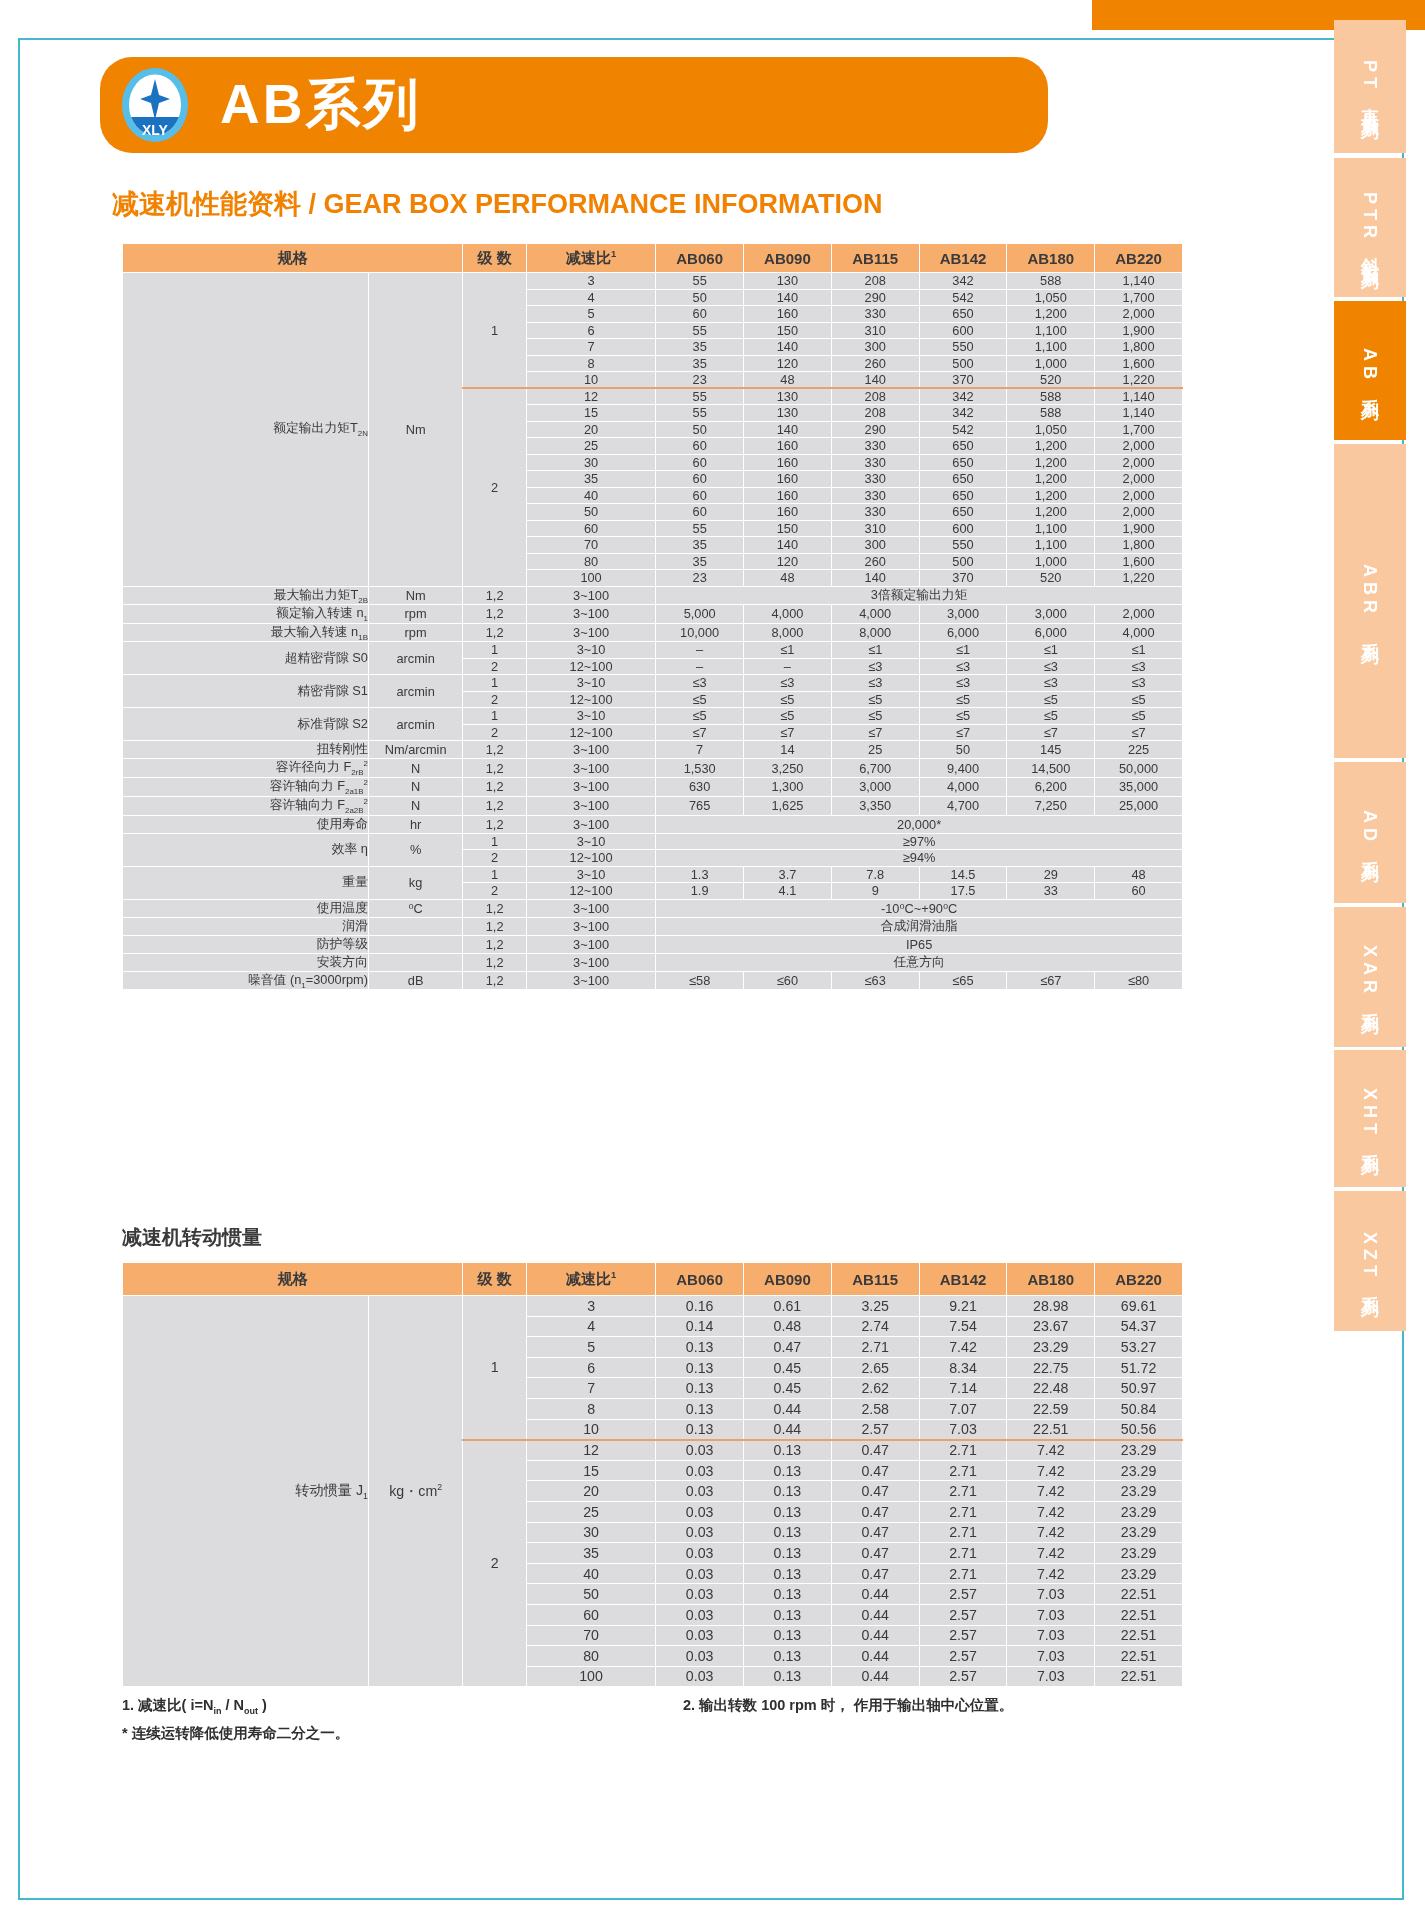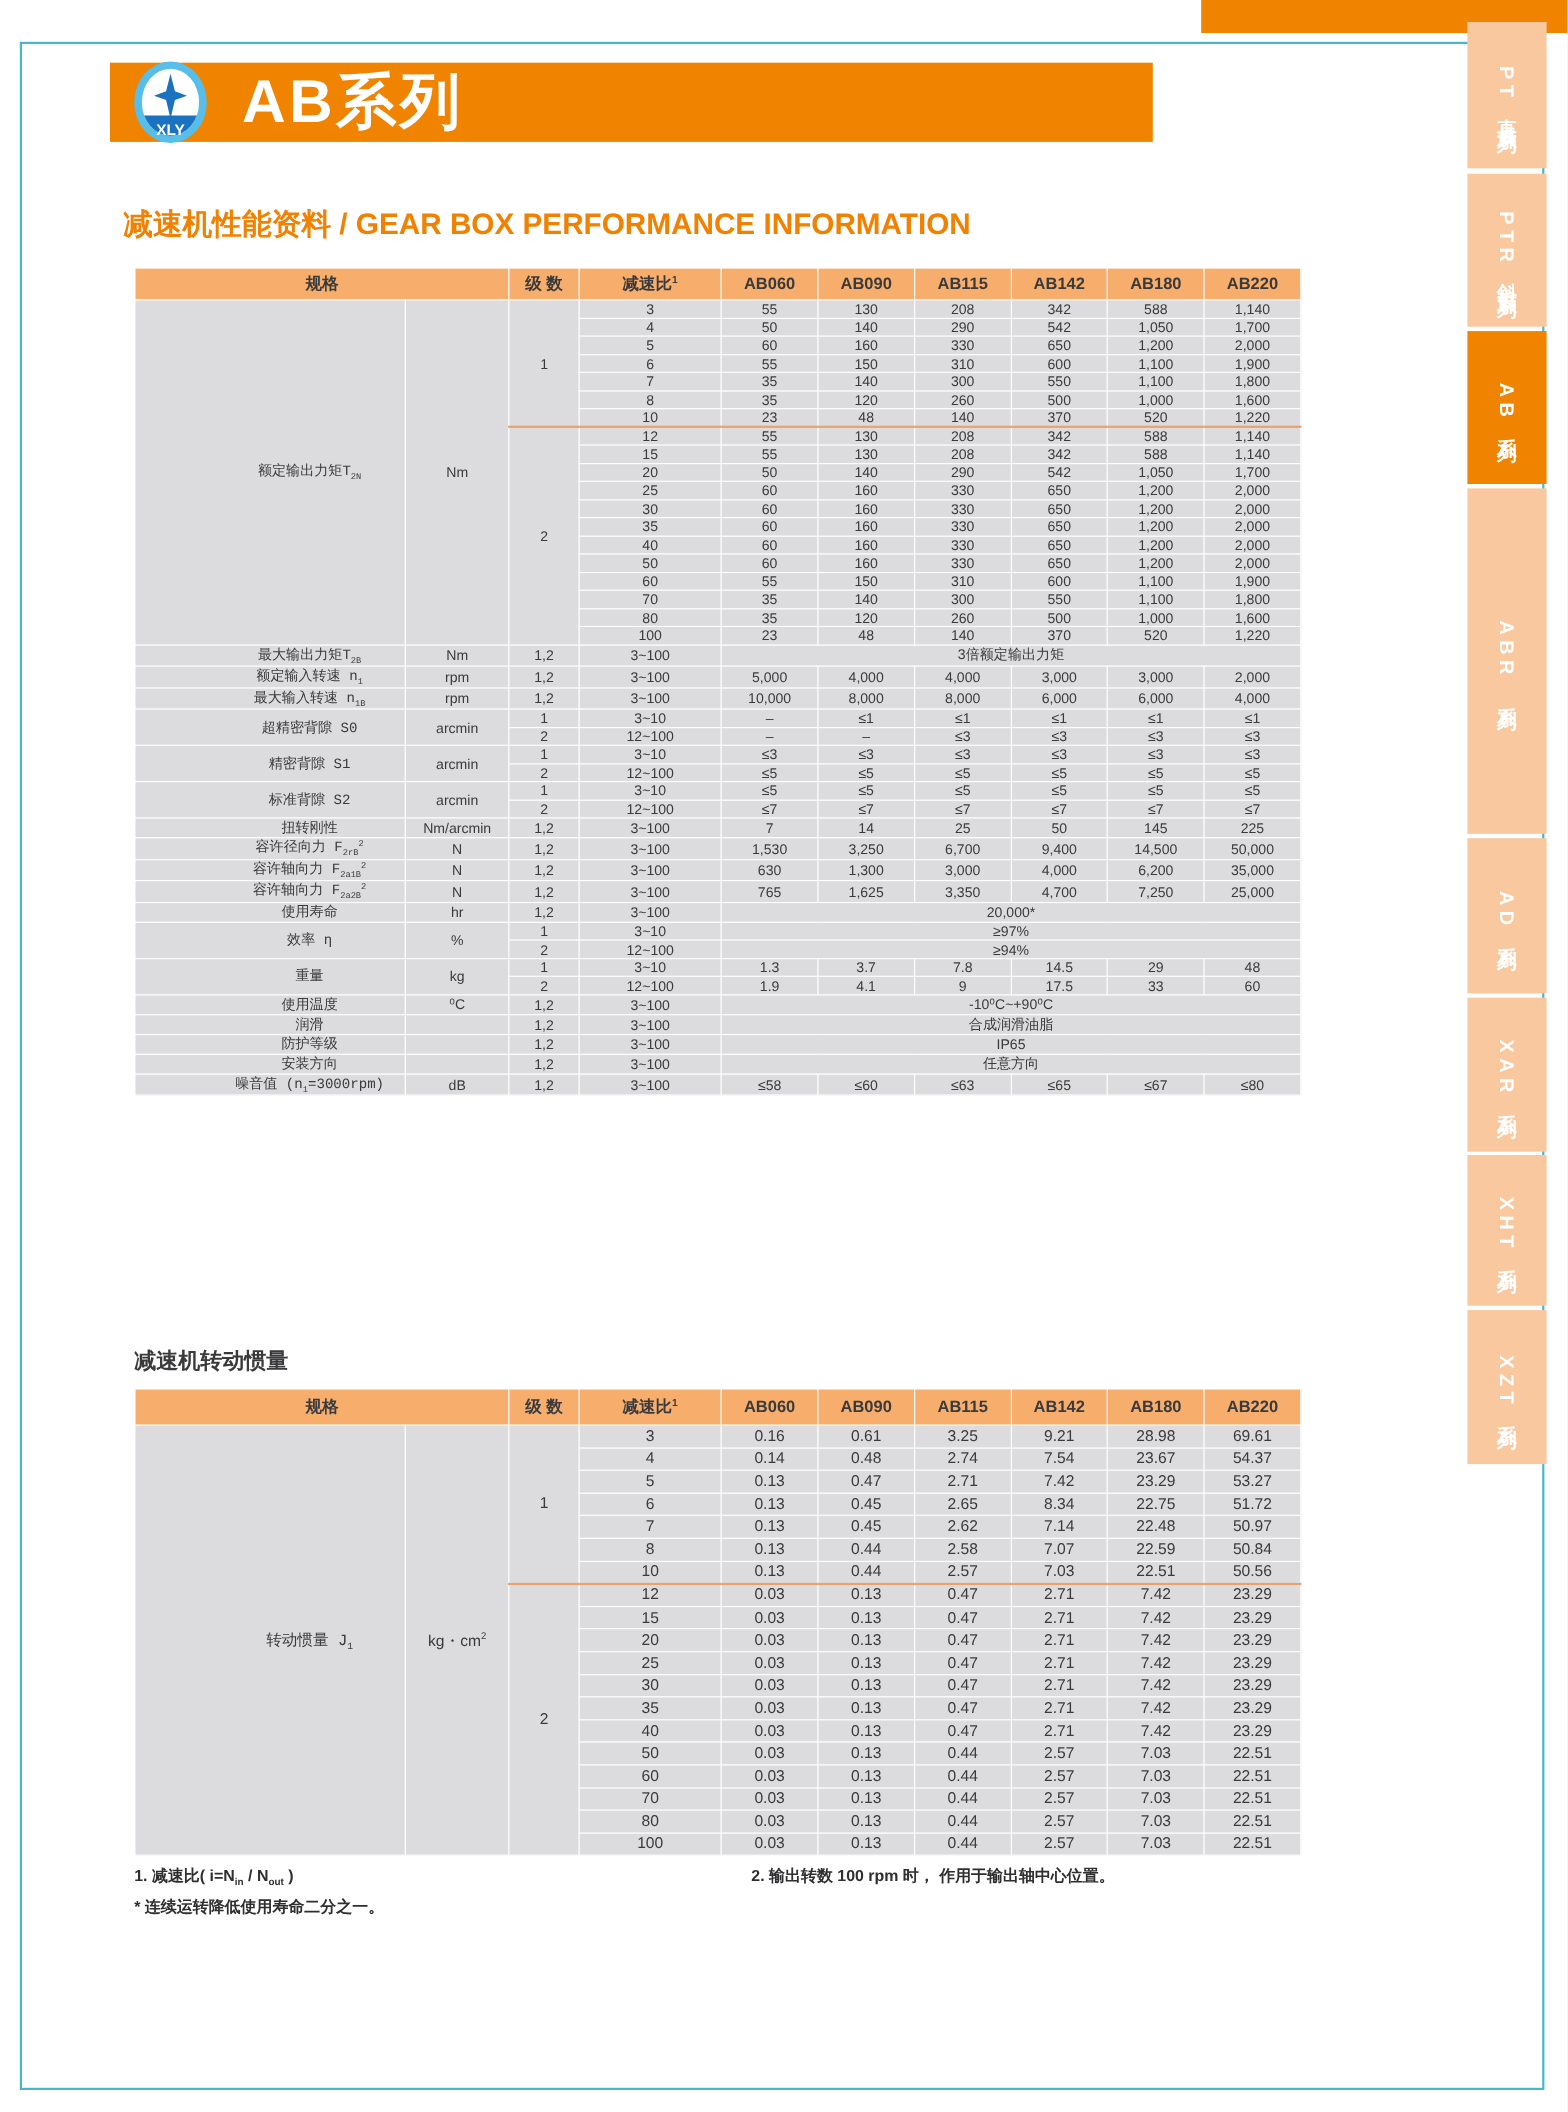--- a/index.html
+++ b/index.html
@@ -3,22 +3,22 @@
 <meta charset="utf-8">
 <style>
   html,body{margin:0;padding:0;background:#eee;}
   .page{position:relative;width:1425px;height:1920px;background:#ffffff;overflow:hidden;
         font-family:"Liberation Sans","DejaVu Sans",sans-serif;color:#3a3a3c;}
   .frame{position:absolute;left:18px;top:38px;width:1386px;height:1862px;
          border:2px solid #45b8ca;box-sizing:border-box;}
   .corner-strip{position:absolute;left:1092px;top:0;width:333px;height:30px;background:#f08300;}
 
   
-  .header-bar{position:absolute;left:100px;top:57px;width:948px;height:72px;background:#f08300;
-              display:flex;align-items:center;}
+  .header-bar{position:absolute;left:100px;top:57px;width:948px;height:96px;background:#f08300;
+              display:flex;align-items:center;border-radius:32px;}
   .logo{margin-left:20px;width:70px;height:78px;flex:0 0 auto;}
   .header-title{margin-left:30px;color:#ffffff;font-size:55px;font-weight:bold;letter-spacing:3px;}
 
   
   .sidebar{position:absolute;left:1334px;top:0;width:72px;height:1400px;}
   .series-tab{position:absolute;left:0;width:72px;background:#f9c89e;display:flex;
               align-items:center;justify-content:center;cursor:pointer;}
   .series-tab.active{background:#f08300;}
   .series-tab span{writing-mode:vertical-rl;text-orientation:mixed;color:#ffffff;
                    font-size:18px;font-weight:bold;letter-spacing:5px;}
@@ -36,21 +36,21 @@
   .t1{left:122px;top:243px;width:1061px;font-size:12.8px;}
   .t1 thead tr{height:29px;}
   .t1 th{font-size:15px;}
   .t1 tbody tr{height:16.5px;}
 
   .t2{left:122px;top:1262px;width:1061px;font-size:14.2px;}
   .t2 thead tr{height:33px;}
   .t2 th{font-size:15px;}
   .t2 tbody tr{height:20.6px;}
 
-  td.spec{text-align:center;padding-left:72px;font-family:Liberation Mono, monospace;}
+  td.spec{text-align:right;padding-left:72px;}
   td.odiv{border-bottom:2px solid #e9a26b;}
 
   .inertia-title{position:absolute;left:122px;top:1224px;font-size:20px;font-weight:600;color:#3a3a3c;}
 
   .fn{position:absolute;font-size:14.5px;font-weight:600;color:#2f2f31;text-align:right;}
   .fn1{left:122px;top:1696px;}
   .fn-star{left:122px;top:1724px;}
   .fn2{left:683px;top:1696px;}
   .page-number{position:absolute;left:122px;top:1812px;width:1186px;text-align:center;
                font-size:24px;color:#2f2f31;}

